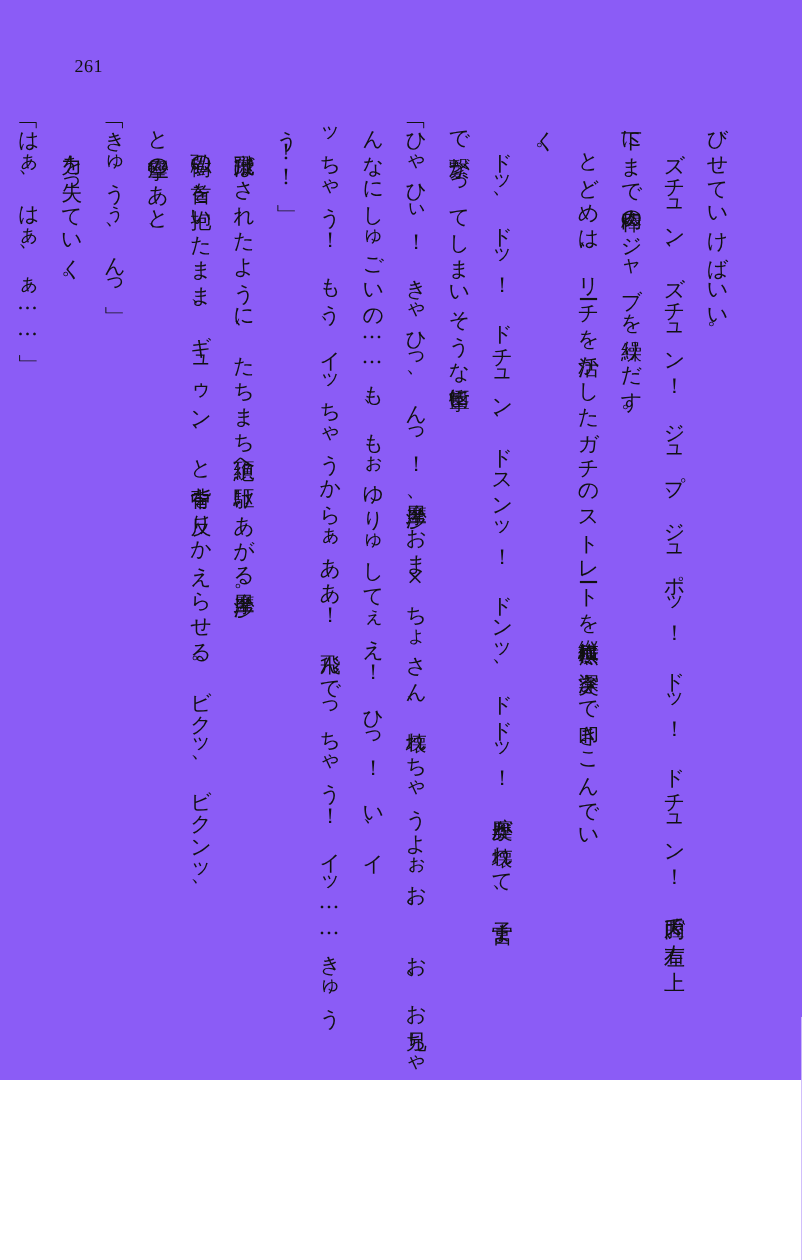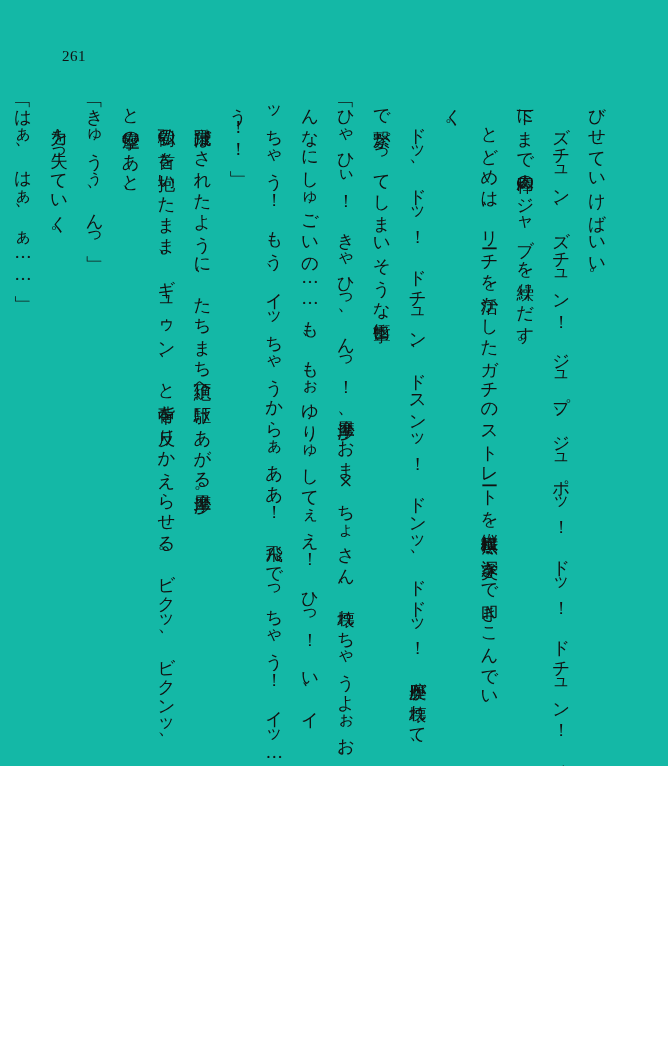--- a/index.html
+++ b/index.html
@@ -7,22 +7,22 @@
     padding: 0;
     background: #ffffff;
   }
   body {
     font-family: "Liberation Serif", "DejaVu Serif", serif;
     color: #111111;
   }
   #page {
     position: relative;
     width: 668px;
-    height: 766px;
-    background: #14b8a6;
+    height: 900px;
+    background: #8b5cf6;
     overflow: hidden;
     box-sizing: border-box;
   }
   #page-number {
     position: absolute;
     top: 48px;
     left: 62px;
     font-size: 15px;
     letter-spacing: 0.5px;
     color: #111111;

